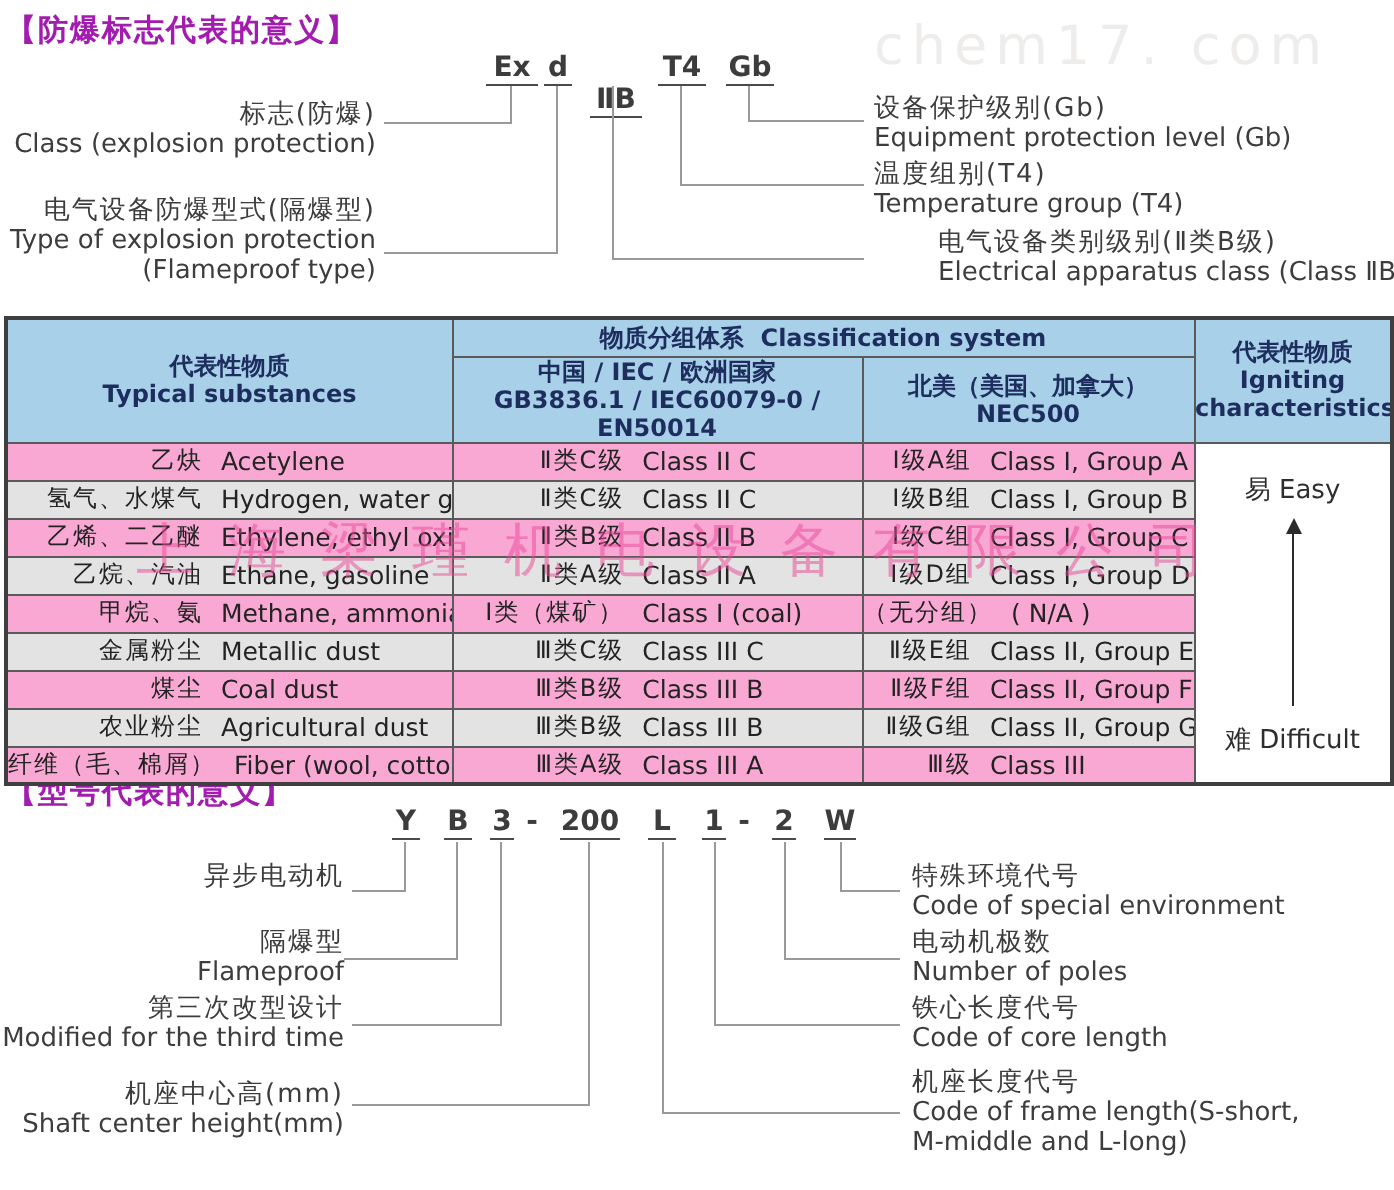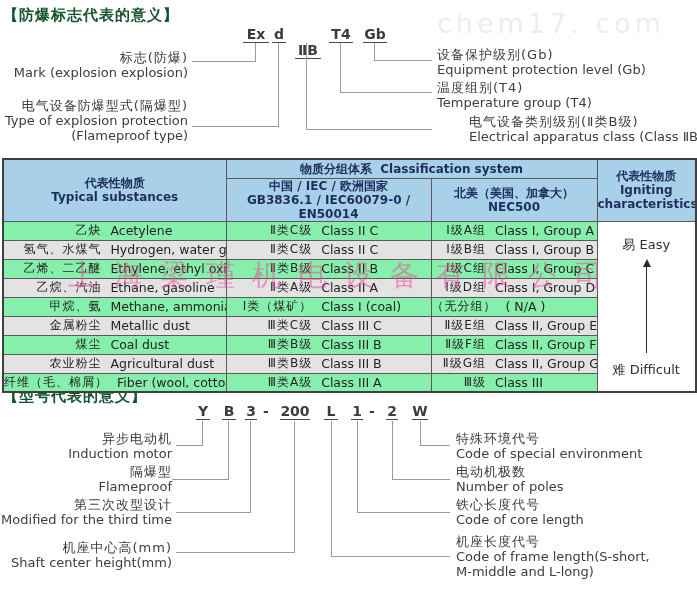--- a/index.html
+++ b/index.html
@@ -7,21 +7,21 @@
   body { font-family:"DejaVu Sans","Liberation Sans",sans-serif; color:#3d3d3d; }
   .page { position:relative; width:697px; height:595px; background:#fff; overflow:hidden; }
 
   
   .wm-site { position:absolute; left:437px; top:8px; font-size:27px; letter-spacing:4px;
              color:#efedeb; white-space:nowrap; z-index:0; }
   .wm-company { position:absolute; left:68px; top:256px; font-size:29px; letter-spacing:17px;
                 color:#ec4899; opacity:.5; white-space:nowrap; z-index:30; pointer-events:none; }
 
   
-  .sec-title { position:absolute; left:3px; font-size:15px; font-weight:bold; color:#14532d;
+  .sec-title { position:absolute; left:3px; font-size:15px; font-weight:bold; color:#a21caf;
                letter-spacing:1px; white-space:nowrap; }
 
   
   .code-part { position:absolute; height:16px; font-size:14px; font-weight:600; color:#3c3c3c;
                text-align:center; border-bottom:1px solid #4a4a4a; line-height:15px; }
   .code-dash { border-bottom:none; }
 
   
   .conn { position:absolute; }
   .conn-rb { border-right:1px solid #9a9a9a; border-bottom:1px solid #9a9a9a; }
@@ -35,21 +35,21 @@
   
   table.subst { position:absolute; left:2px; top:158px; width:693px; border-collapse:collapse;
                 table-layout:fixed; z-index:1; }
   table.subst th, table.subst td { border:1px solid #5a5a5a; overflow:hidden; }
   table.subst { border:2px solid #3f3f3f; }
   thead th { background:#a9d0e9; color:#1d2e5e; font-weight:bold; font-size:12px;
              text-align:center; vertical-align:middle; line-height:14px; }
   tr.hrow1 { height:19px; }
   tr.hrow2 { height:31px; }
   tbody tr { height:19px; }
-  tbody td { padding:0; font-size:12px; color:#232323; vertical-align:middle; background:#86efac; }
+  tbody td { padding:0; font-size:12px; color:#232323; vertical-align:middle; background:#f9a8d4; }
   tbody tr:nth-child(even) td { background:#e3e3e3; }
   td .cellflex { display:flex; align-items:center; width:100%; }
   td .zh { text-align:right; white-space:nowrap; letter-spacing:1px; }
   td .en { text-align:left; white-space:nowrap; padding-left:9px; font-size:12.5px; }
   td.c1 .zh { flex:0 0 44%; }
   td.c2 .zh { flex:0 0 42%; }
   td.c3 .zh { flex:0 0 33%; }
   td.ignbody { background:#fff !important; position:relative; }
   .easy, .difficult { position:absolute; width:100%; text-align:center; font-size:13px; color:#2e2e2e; white-space:nowrap; }
   .easy { top:14px; }
@@ -77,21 +77,21 @@
   <span class="code-part" style="left:363px; top:27px; width:24px;">Gb</span>
 
   <div class="conn conn-rb" style="left:192px; top:43px; width:64px;  height:19px;"></div>
   <div class="conn conn-rb" style="left:192px; top:43px; width:87px;  height:84px;"></div>
   <div class="conn conn-lb" style="left:306px; top:43px; width:126px; height:87px;"></div>
   <div class="conn conn-lb" style="left:340px; top:43px; width:92px;  height:50px;"></div>
   <div class="conn conn-lb" style="left:374px; top:43px; width:58px;  height:18px;"></div>
 
   <div class="lbl lbl-right-align" style="left:0; top:50px; width:188px;">
     <div class="zh">标志(防爆)</div>
-    <div class="en">Mark (explosion explosion)</div>
+    <div class="en">Class (explosion protection)</div>
   </div>
   <div class="lbl lbl-right-align" style="left:0; top:98px; width:188px;">
     <div class="zh">电气设备防爆型式(隔爆型)</div>
     <div class="en">Type of explosion protection</div>
     <div class="en">(Flameproof type)</div>
   </div>
   <div class="lbl" style="left:437px; top:47px;">
     <div class="zh">设备保护级别(Gb)</div>
     <div class="en">Equipment protection level (Gb)</div>
   </div>
@@ -344,21 +344,20 @@
   <div class="conn conn-rb" style="left:172px; top:421px; width:57px;  height:59px;"></div>
   <div class="conn conn-rb" style="left:176px; top:421px; width:75px;  height:92px;"></div>
   <div class="conn conn-rb" style="left:176px; top:421px; width:119px; height:132px;"></div>
   <div class="conn conn-lb" style="left:420px; top:421px; width:30px;  height:25px;"></div>
   <div class="conn conn-lb" style="left:392px; top:421px; width:58px;  height:59px;"></div>
   <div class="conn conn-lb" style="left:357px; top:421px; width:93px;  height:92px;"></div>
   <div class="conn conn-lb" style="left:331px; top:421px; width:119px; height:136px;"></div>
 
   <div class="lbl lbl-right-align" style="left:0; top:431px; width:172px;">
     <div class="zh">异步电动机</div>
-    <div class="en">Induction motor</div>
   </div>
   <div class="lbl lbl-right-align" style="left:0; top:464px; width:172px;">
     <div class="zh">隔爆型</div>
     <div class="en">Flameproof</div>
   </div>
   <div class="lbl lbl-right-align" style="left:0; top:497px; width:172px;">
     <div class="zh">第三次改型设计</div>
     <div class="en">Modified for the third time</div>
   </div>
   <div class="lbl lbl-right-align" style="left:0; top:540px; width:172px;">

